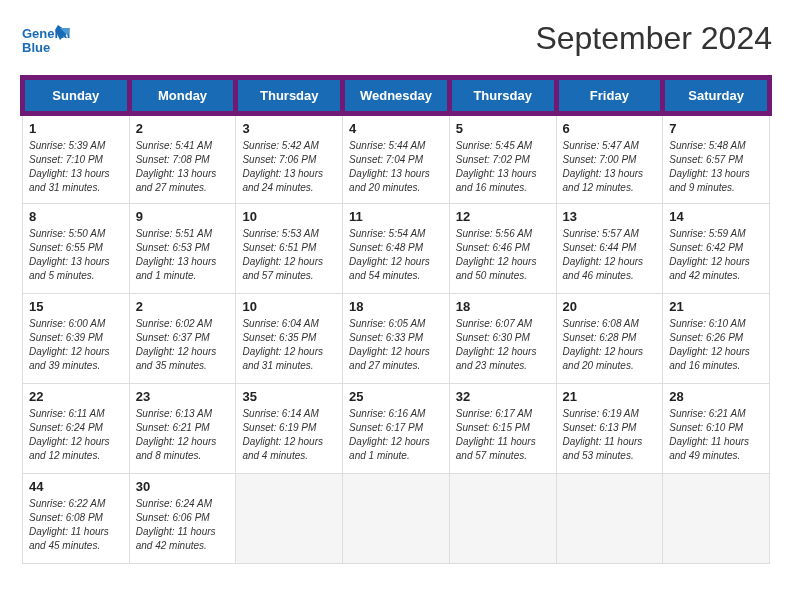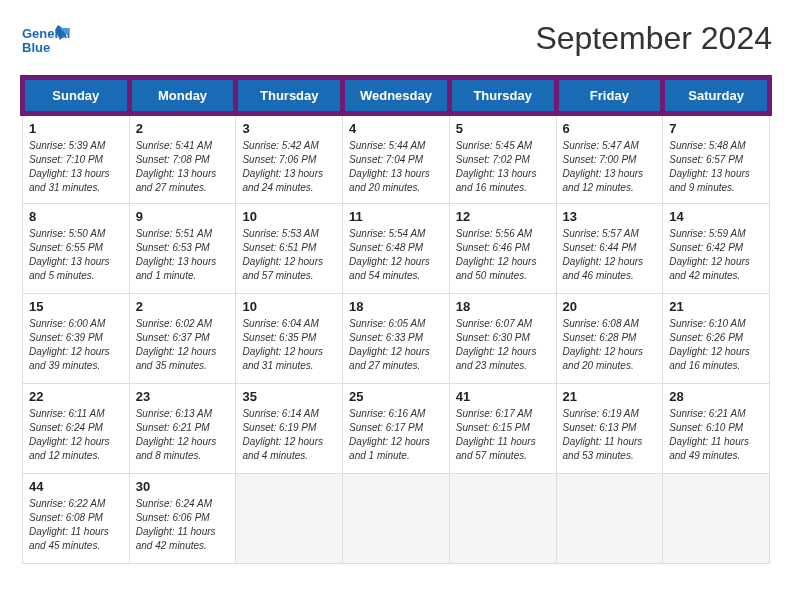--- a/index.html
+++ b/index.html
@@ -205,21 +205,21 @@
         </td>
         <td>
           <div class="day-num">35</div>
           <div class="day-info">Sunrise: 6:14 AM<br>Sunset: 6:19 PM<br>Daylight: 12 hours and 4 minutes.</div>
         </td>
         <td>
           <div class="day-num">25</div>
           <div class="day-info">Sunrise: 6:16 AM<br>Sunset: 6:17 PM<br>Daylight: 12 hours and 1 minute.</div>
         </td>
         <td>
-          <div class="day-num">41</div>
+          <div class="day-num">32</div>
           <div class="day-info">Sunrise: 6:17 AM<br>Sunset: 6:15 PM<br>Daylight: 11 hours and 57 minutes.</div>
         </td>
         <td>
           <div class="day-num">21</div>
           <div class="day-info">Sunrise: 6:19 AM<br>Sunset: 6:13 PM<br>Daylight: 11 hours and 53 minutes.</div>
         </td>
         <td>
           <div class="day-num">28</div>
           <div class="day-info">Sunrise: 6:21 AM<br>Sunset: 6:10 PM<br>Daylight: 11 hours and 49 minutes.</div>
         </td>

